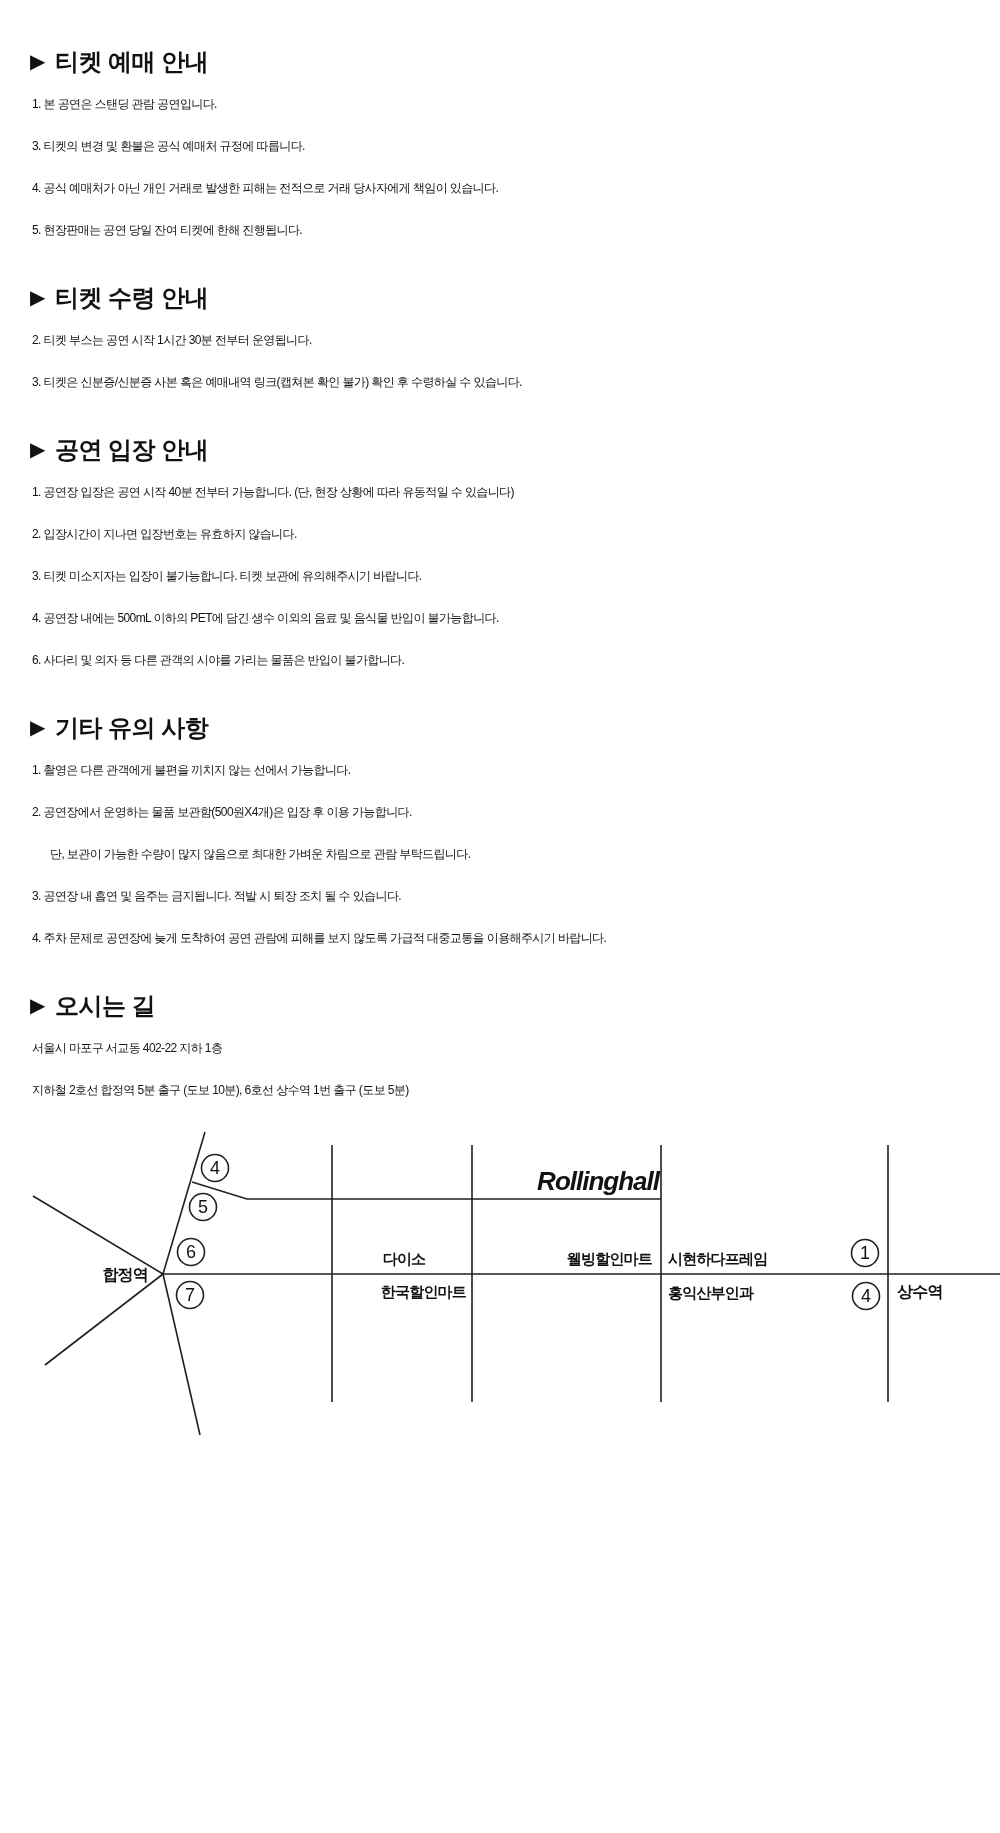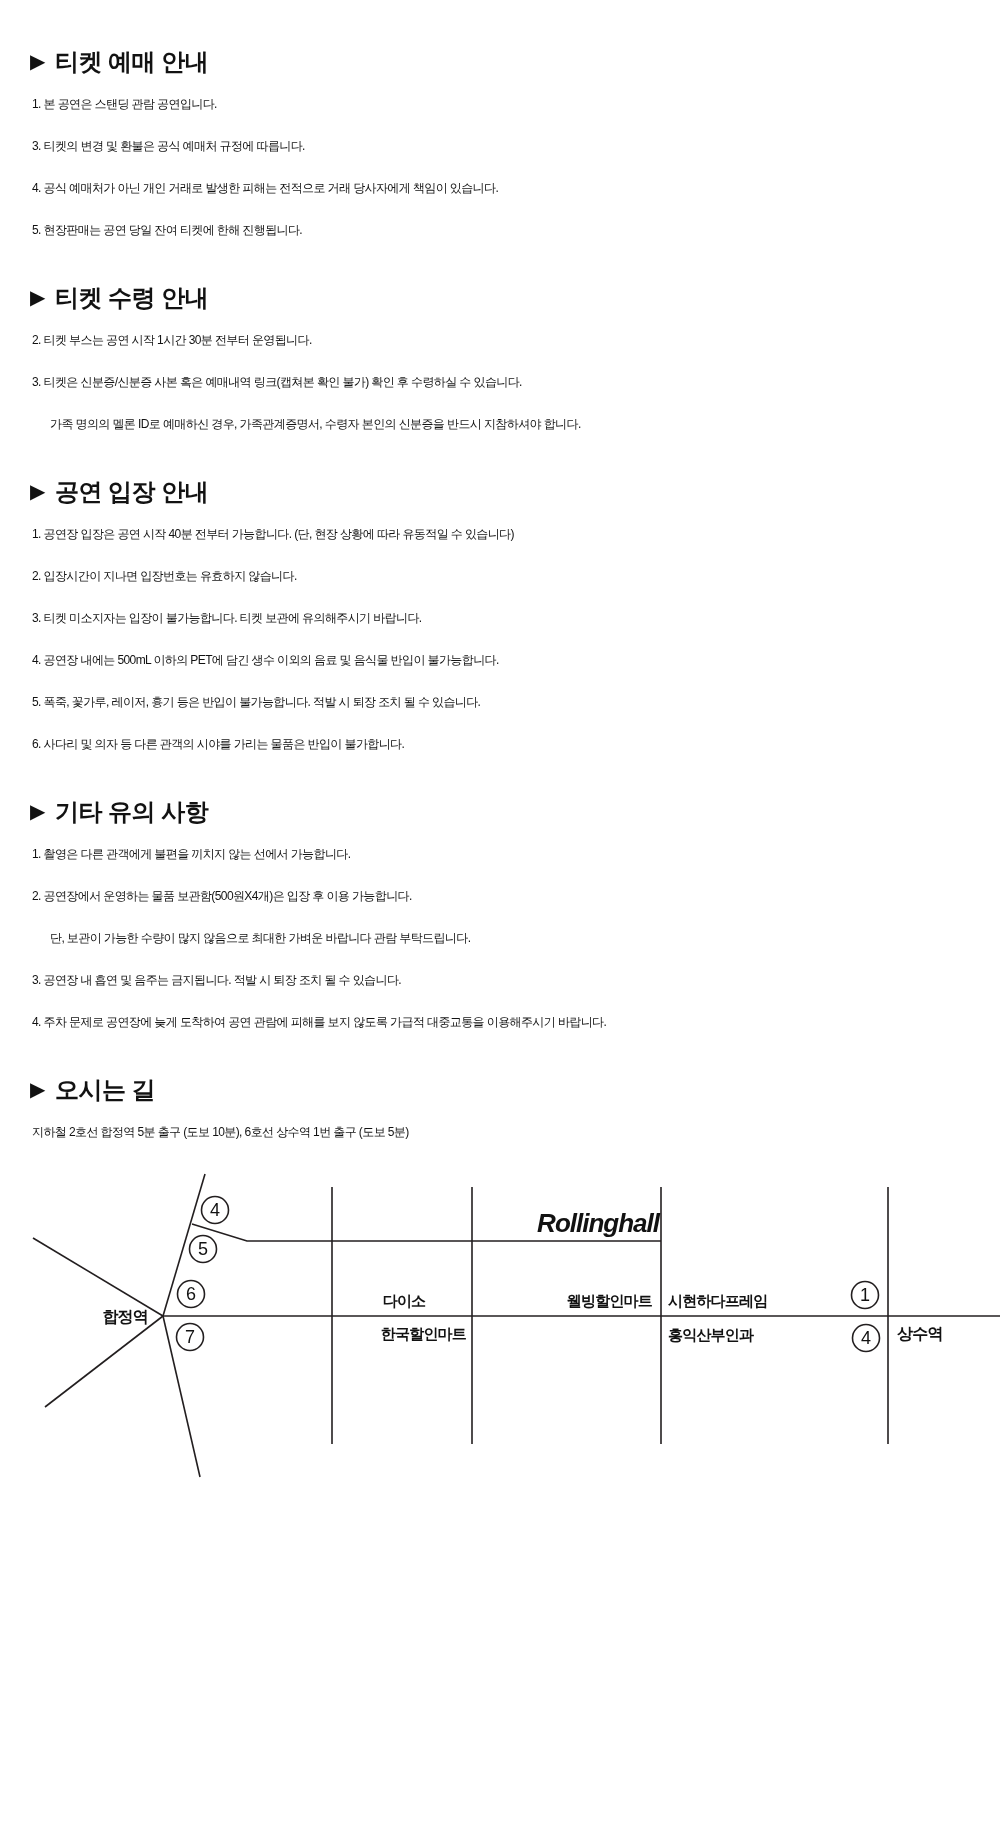--- a/index.html
+++ b/index.html
@@ -48,47 +48,46 @@
   <div class="item">3. 티켓의 변경 및 환불은 공식 예매처 규정에 따릅니다.</div>
   <div class="item">4. 공식 예매처가 아닌 개인 거래로 발생한 피해는 전적으로 거래 당사자에게 책임이 있습니다.</div>
   <div class="item">5. 현장판매는 공연 당일 잔여 티켓에 한해 진행됩니다.</div>
 
   <div class="sec-title">
     <span class="tri">▶</span>
     <span>티켓 수령 안내</span>
   </div>
   <div class="item">2. 티켓 부스는 공연 시작 1시간 30분 전부터 운영됩니다.</div>
   <div class="item">3. 티켓은 신분증/신분증 사본 혹은 예매내역 링크(캡쳐본 확인 불가) 확인 후 수령하실 수 있습니다.</div>
-  <div class="item indent">가족 명의의 멜론 ID로 예매하신 경우, 가족관계증명서, 수령자 본인의 신분증을 반드시 지참하셔야 합니다.</div>
 
   <div class="sec-title">
     <span class="tri">▶</span>
     <span>공연 입장 안내</span>
   </div>
   <div class="item">1. 공연장 입장은 공연 시작 40분 전부터 가능합니다. (단, 현장 상황에 따라 유동적일 수 있습니다)</div>
   <div class="item">2. 입장시간이 지나면 입장번호는 유효하지 않습니다.</div>
   <div class="item">3. 티켓 미소지자는 입장이 불가능합니다. 티켓 보관에 유의해주시기 바랍니다.</div>
   <div class="item">4. 공연장 내에는 500mL 이하의 PET에 담긴 생수 이외의 음료 및 음식물 반입이 불가능합니다.</div>
-  <div class="item">5. 폭죽, 꽃가루, 레이저, 흉기 등은 반입이 불가능합니다. 적발 시 퇴장 조치 될 수 있습니다.</div>
   <div class="item">6. 사다리 및 의자 등 다른 관객의 시야를 가리는 물품은 반입이 불가합니다.</div>
 
   <div class="sec-title">
     <span class="tri">▶</span>
     <span>기타 유의 사항</span>
   </div>
   <div class="item">1. 촬영은 다른 관객에게 불편을 끼치지 않는 선에서 가능합니다.</div>
   <div class="item">2. 공연장에서 운영하는 물품 보관함(500원X4개)은 입장 후 이용 가능합니다.</div>
-  <div class="item indent">단, 보관이 가능한 수량이 많지 않음으로 최대한 가벼운 바랍니다 관람 부탁드립니다.</div>
+  <div class="item indent">단, 보관이 가능한 수량이 많지 않음으로 최대한 가벼운 차림으로 관람 부탁드립니다.</div>
   <div class="item">3. 공연장 내 흡연 및 음주는 금지됩니다. 적발 시 퇴장 조치 될 수 있습니다.</div>
   <div class="item">4. 주차 문제로 공연장에 늦게 도착하여 공연 관람에 피해를 보지 않도록 가급적 대중교통을 이용해주시기 바랍니다.</div>
 
   <div class="sec-title mt-lg">
     <span class="tri">▶</span>
     <span>오시는 길</span>
   </div>
+  <div class="item">서울시 마포구 서교동 402-22 지하 1층</div>
   <div class="item">지하철 2호선 합정역 5분 출구 (도보 10분), 6호선 상수역 1번 출구 (도보 5분)</div>
 
   <div class="map-box">
     <svg width="1000" height="343" viewBox="0 1490 1000 343" xmlns="http://www.w3.org/2000/svg">
       <g stroke="#231f20" stroke-width="1.6" fill="none">
         <path d="M163 1644 H1000"></path>
         <path d="M192 1552 L247 1569 H661"></path>
         <path d="M205 1502 L163 1644"></path>
         <path d="M163 1644 L33 1566"></path>
         <path d="M163 1644 L45 1735"></path>

